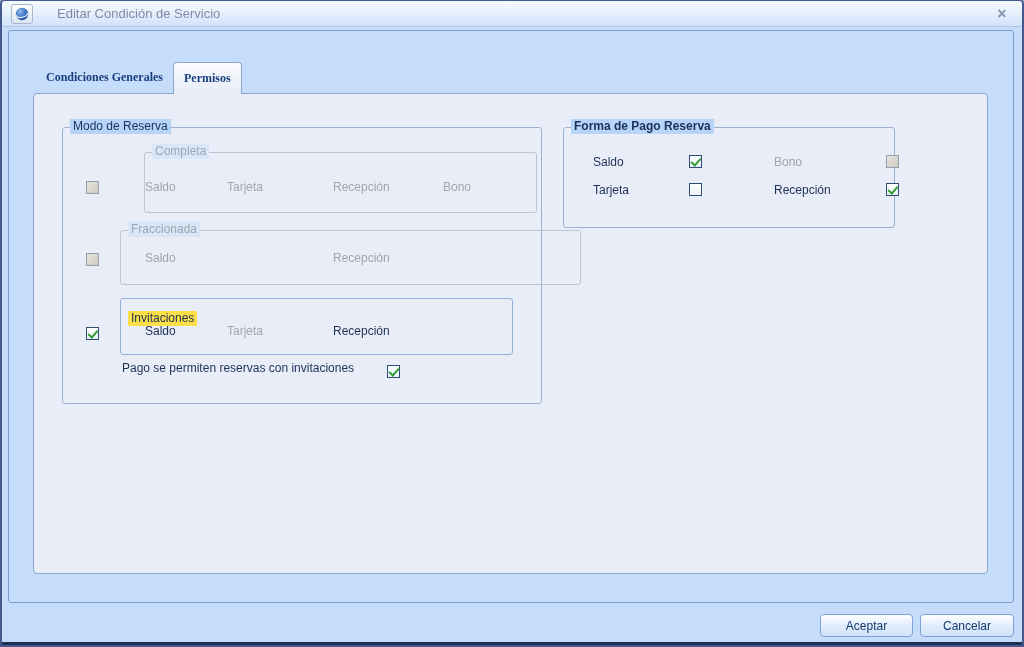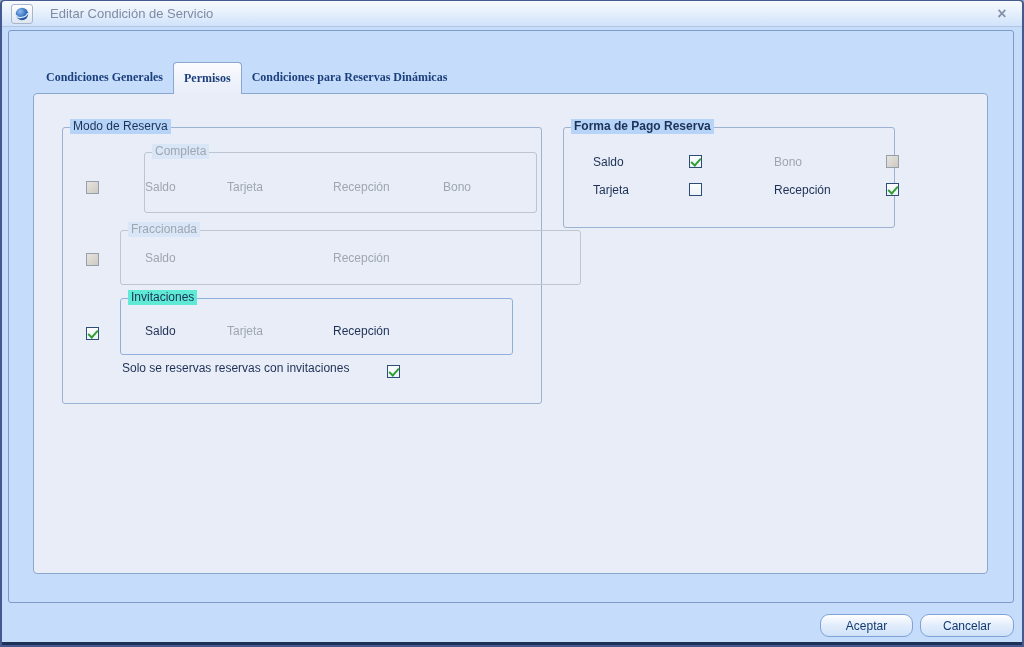--- a/index.html
+++ b/index.html
@@ -1,49 +1,49 @@
 <!DOCTYPE html>
 <html><head>
 <meta charset="utf-8">
 <style>
   html,body{margin:0;padding:0;background:#9aa7bd;font-family:"Liberation Sans",sans-serif;}
   .window{position:relative;width:1024px;height:647px;background:#c6dcfb;
     box-shadow:inset 0 0 0 2px #44598f, inset 0 -5px 0 0 #1f3057;
     border-radius:4px 4px 0 0;overflow:hidden;}
   .titlebar{position:absolute;left:2px;top:1px;width:1020px;height:26px;box-sizing:border-box;
     background:linear-gradient(#f7fafe,#e3eefc 55%,#d0e2fb);border-bottom:1px solid #b3c7e4;
-    display:flex;align-items:center;padding:0 9px;gap:17px;border-radius:3px 3px 0 0;}
+    display:flex;align-items:center;padding:0 9px;gap:24px;border-radius:3px 3px 0 0;}
   .app-icon{display:inline-flex;align-items:center;justify-content:center;width:22px;height:20px;
     background:linear-gradient(#ffffff,#dde6f2);border:1px solid #a9b6ca;border-radius:3px;box-sizing:border-box;}
   .title{font-size:13px;color:#7e8ba2;}
   .close{margin-left:auto;color:#8493ab;font-size:16px;font-weight:bold;line-height:16px;
     width:22px;text-align:center;cursor:default;}
   .panel{position:absolute;left:8px;top:30px;width:1006px;height:573px;box-sizing:border-box;
     border:1px solid #7e9ac6;border-radius:3px;}
   .tabpage{position:absolute;left:33px;top:93px;width:955px;height:481px;box-sizing:border-box;
     background:#e9edf8;border:1px solid #8ba6cf;border-radius:4px;z-index:1;}
   .tabs{position:absolute;left:36px;top:62px;height:32px;display:flex;z-index:2;font-family:Liberation Serif, serif;}
   .tab{height:31px;box-sizing:border-box;display:flex;align-items:center;padding:0 10px;
     font-size:12px;font-weight:bold;color:#1a3f7d;cursor:default;white-space:nowrap;}
   .tab.active{height:32px;background:linear-gradient(#fbfcff,#eef2fa 60%,#e9edf8);
     border:1px solid #8ba6cf;border-bottom:none;border-radius:4px 4px 0 0;}
   .group{position:absolute;box-sizing:border-box;border:1px solid #9cb2d3;border-radius:3px;z-index:2;}
   .glabel{position:absolute;top:-9px;left:7px;font-size:12px;line-height:15px;padding:0 3px;
     background:#b5d4f7;color:#1d3156;white-space:nowrap;}
   .group.disabled{border-color:#bcc5d1;}
   .group.disabled > .glabel{background:#d9e6f8;color:#9fa6ae;}
-  .group.bright > .glabel{background:#5eead4;}
+  .group.bright > .glabel{background:#fde047;margin-top:21px;}
   .opt{position:absolute;font-size:12px;line-height:14px;color:#1d3156;white-space:nowrap;z-index:3;}
   .opt.disabled{color:#9fa6ae;}
   .cb{position:absolute;width:13px;height:13px;box-sizing:border-box;z-index:3;
     border:1px solid #2c4d77;background:linear-gradient(#fdfefe,#eef3f9);cursor:default;}
   .cb.checked::after{content:"";position:absolute;left:1px;top:2px;width:8px;height:4px;
     border-left:2px solid #2f9e34;border-bottom:2px solid #2f9e34;transform:rotate(-48deg);}
   .cb.disabled{border-color:#96a0aa;background:linear-gradient(135deg,#e7e4de,#cecac2);}
-  .btn{position:absolute;height:23px;box-sizing:border-box;border:1px solid #7fa3d8;border-radius:9px;
+  .btn{position:absolute;height:23px;box-sizing:border-box;border:1px solid #7fa3d8;border-radius:4px;
     background:linear-gradient(#ffffff,#e4eefc 45%,#cfe2fa);color:#143a70;font-size:12px;
     font-family:"Liberation Sans",sans-serif;cursor:default;}
 </style>
 </head>
 <body>
 
 <div class="window">
 
   <div class="titlebar">
     <span class="app-icon">
@@ -62,21 +62,20 @@
     </span>
     <span class="title">Editar Condición de Servicio</span>
     <span class="close">×</span>
   </div>
 
   <div class="panel"></div>
 
   <div class="tabs">
     <div class="tab">Condiciones Generales</div>
     <div class="tab active">Permisos</div>
-    <div class="tab">Condiciones para Reservas Dinámicas</div>
   </div>
 
   <div class="tabpage"></div>
 
   <div class="group" style="left:62px;top:127px;width:480px;height:277px;padding-left:48px;">
     <span class="glabel">Modo de Reserva</span>
   </div>
 
   <span class="cb disabled" style="left:86px;top:181px;"></span>
   <div class="group disabled" style="left:120px;top:152px;width:393px;height:61px;margin-left:24px;">
@@ -95,21 +94,21 @@
   <span class="opt disabled" style="left:333px;top:251px;">Recepción</span>
 
   <span class="cb checked" style="left:86px;top:327px;"></span>
   <div class="group bright" style="left:120px;top:298px;width:393px;height:57px;border-color:#8fb0da;">
     <span class="glabel">Invitaciones</span>
   </div>
   <span class="opt" style="left:145px;top:324px;">Saldo</span>
   <span class="opt disabled" style="left:227px;top:324px;">Tarjeta</span>
   <span class="opt" style="left:333px;top:324px;">Recepción</span>
 
-  <span class="opt" style="left:122px;top:361px;">Solo se reservas reservas con invitaciones</span>
+  <span class="opt" style="left:122px;top:361px;">Pago se permiten reservas con invitaciones</span>
   <span class="cb checked" style="left:387px;top:365px;"></span>
 
   <div class="group" style="left:563px;top:127px;width:332px;height:101px;font-weight:bold;">
     <span class="glabel">Forma de Pago Reserva</span>
   </div>
   <span class="opt checked" style="left:593px;top:155px;">Saldo</span>
   <span class="cb checked" style="left:689px;top:155px;"></span>
   <span class="opt disabled" style="left:774px;top:155px;">Bono</span>
   <span class="cb disabled" style="left:886px;top:155px;"></span>
   <span class="opt" style="left:593px;top:183px;">Tarjeta</span>

